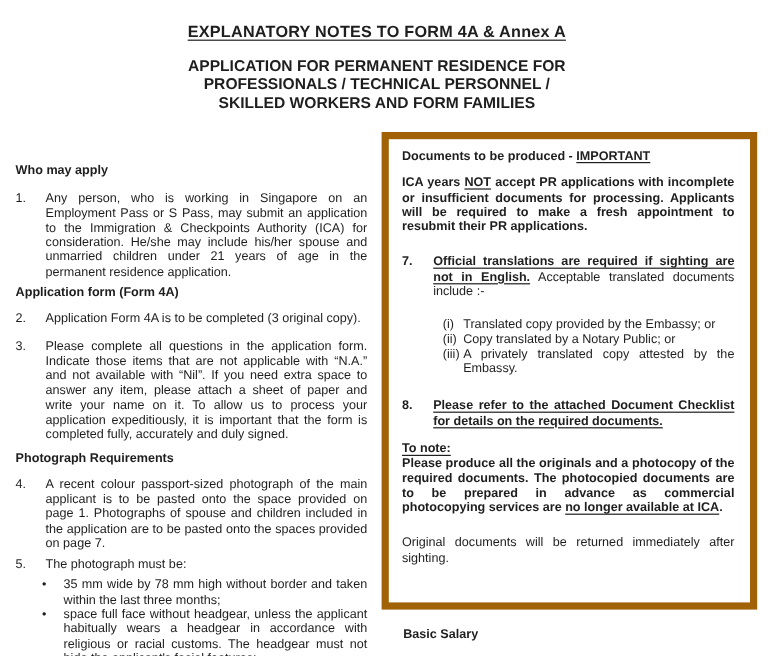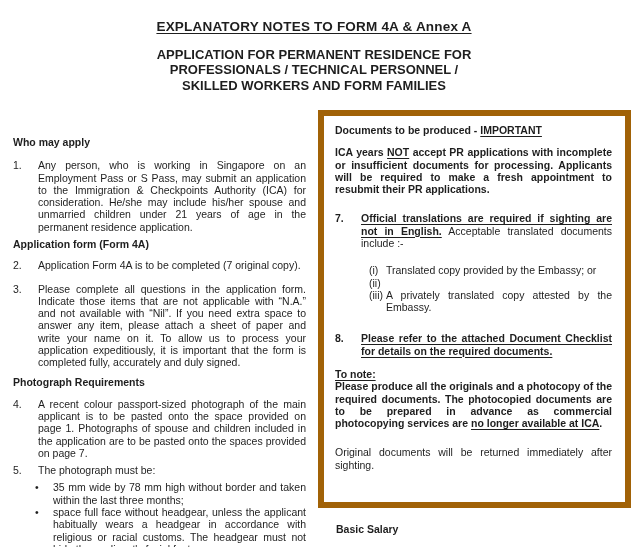--- a/index.html
+++ b/index.html
@@ -63,21 +63,21 @@
 
     <div class="item mt11">
       <span class="num">1.</span>
       <span class="txt just">Any person, who is working in Singapore on an Employment Pass or S Pass, may submit an application to the Immigration &amp; Checkpoints Authority (ICA) for consideration. He/she may include his/her spouse and unmarried children under 21 years of age in the permanent residence application.</span>
     </div>
 
     <div class="sec-heading mt8">Application form (Form 4A)</div>
 
     <div class="item mt9">
       <span class="num">2.</span>
-      <span class="txt just">Application Form 4A is to be completed (7 original copy).</span>
+      <span class="txt just">Application Form 4A is to be completed (3 original copy).</span>
     </div>
 
     <div class="item mt11">
       <span class="num">3.</span>
       <span class="txt just">Please complete all questions in the application form. Indicate those items that are not applicable with “N.A.” and not available with “Nil”.  If you need extra space to answer any item, please attach a sheet of paper and write your name on it. To allow us to process your application expeditiously, it is important that the form is completed fully, accurately and duly signed.</span>
     </div>
 
     <div class="sec-heading mt7">Photograph Requirements</div>
 
     <div class="item mt10">
@@ -120,20 +120,21 @@
       <span class="txt just"><span class="b u">Official translations are required if sighting are not in English.</span><span> Acceptable translated documents include :-</span></span>
     </div>
 
     <div class="mt15">
       <div class="sub">
         <span class="smark">(i)</span>
         <span class="txt just">Translated copy provided by the Embassy; or</span>
       </div>
       <div class="sub">
         <span class="smark">(ii)</span>
+        <span class="txt just">Copy translated by a Notary Public; or</span>
       </div>
       <div class="sub">
         <span class="smark">(iii)</span>
         <span class="txt just">A privately translated copy attested by the Embassy.</span>
       </div>
     </div>
 
     <div class="box-item mt19">
       <span class="box-num b">8.</span>
       <span class="txt just b u">Please refer to the attached Document Checklist for details on the required documents.</span>

